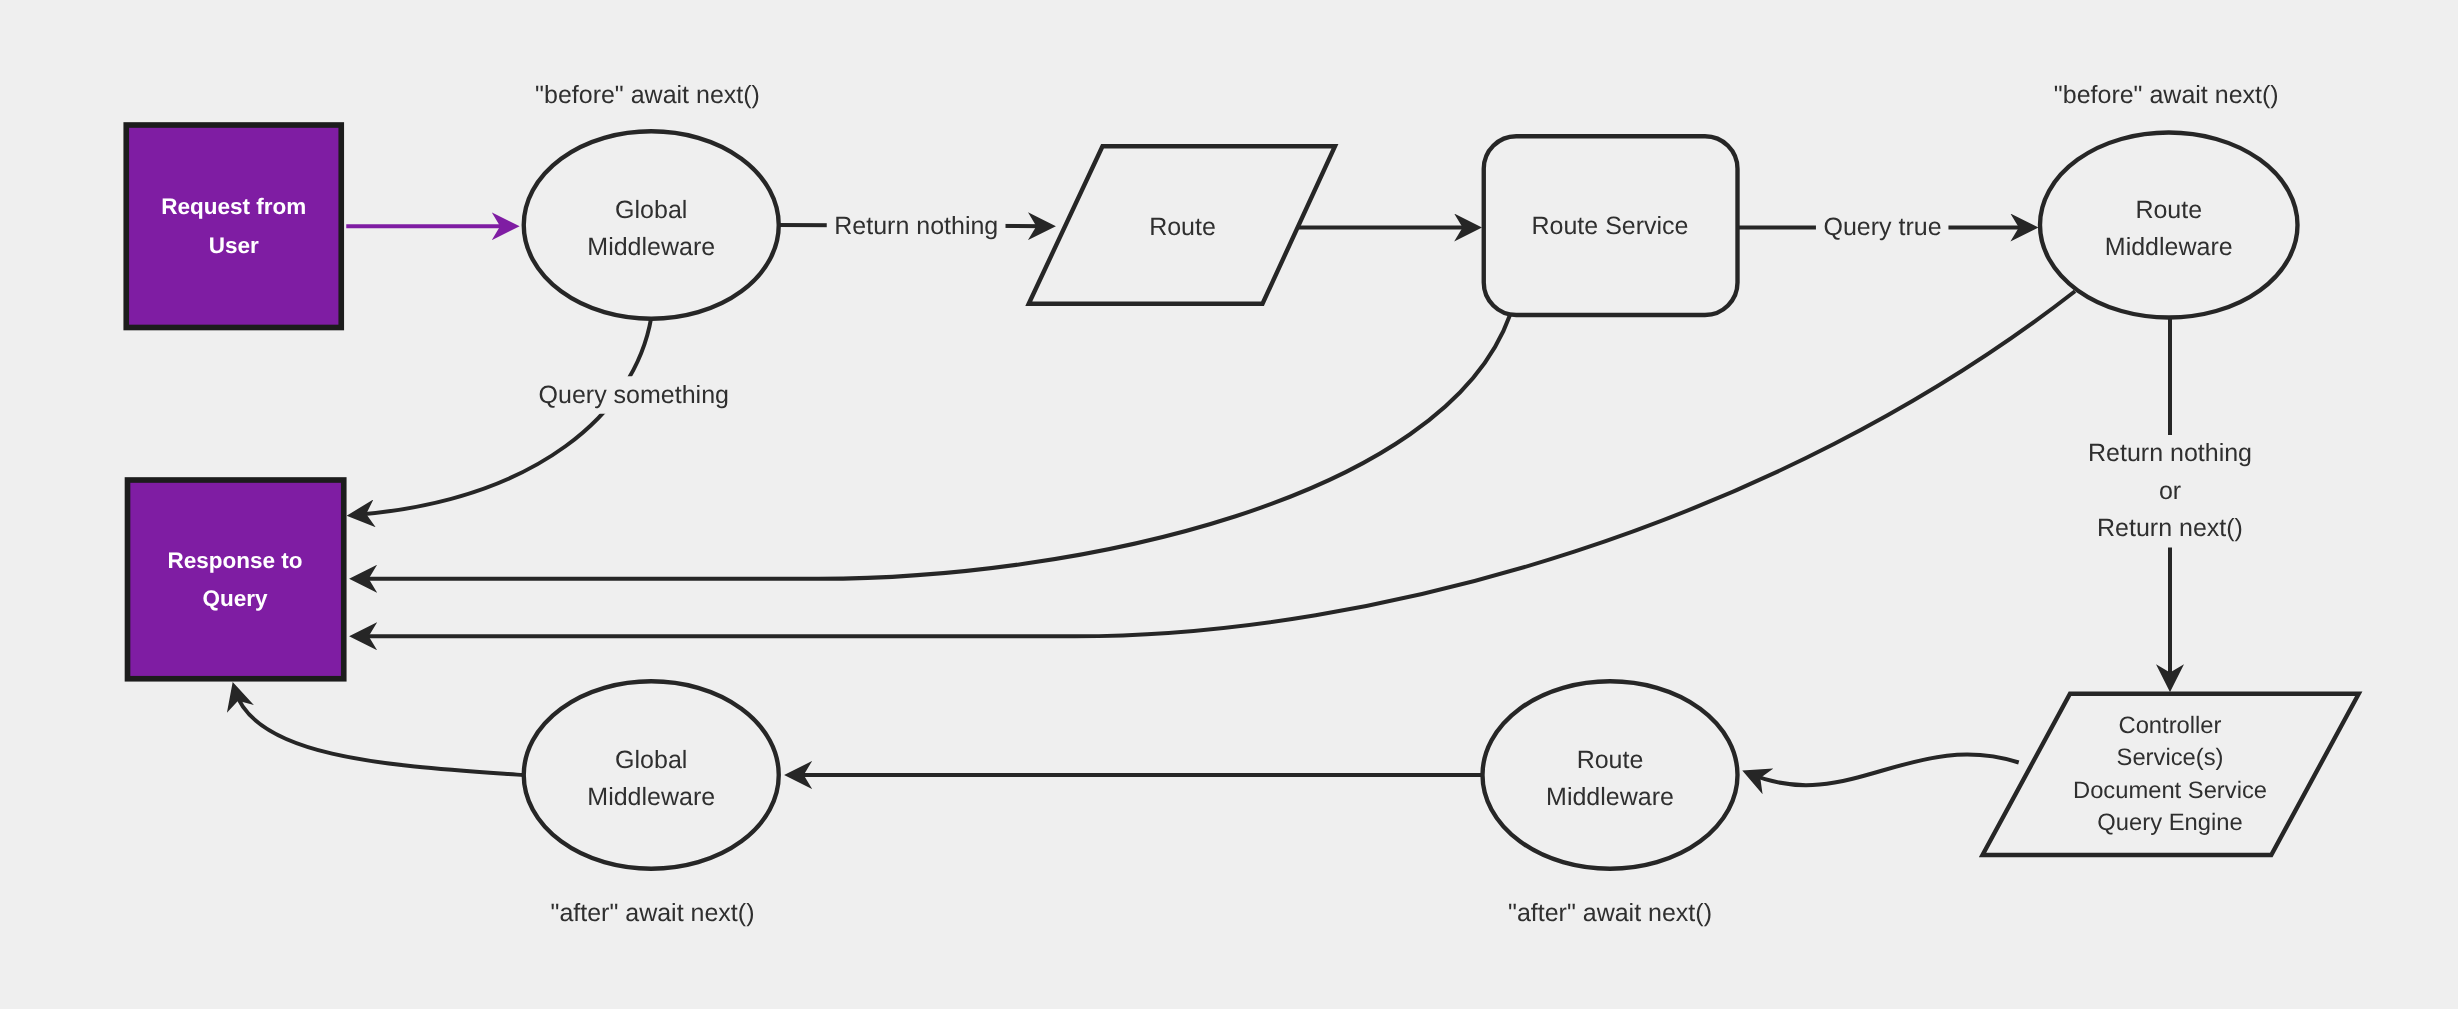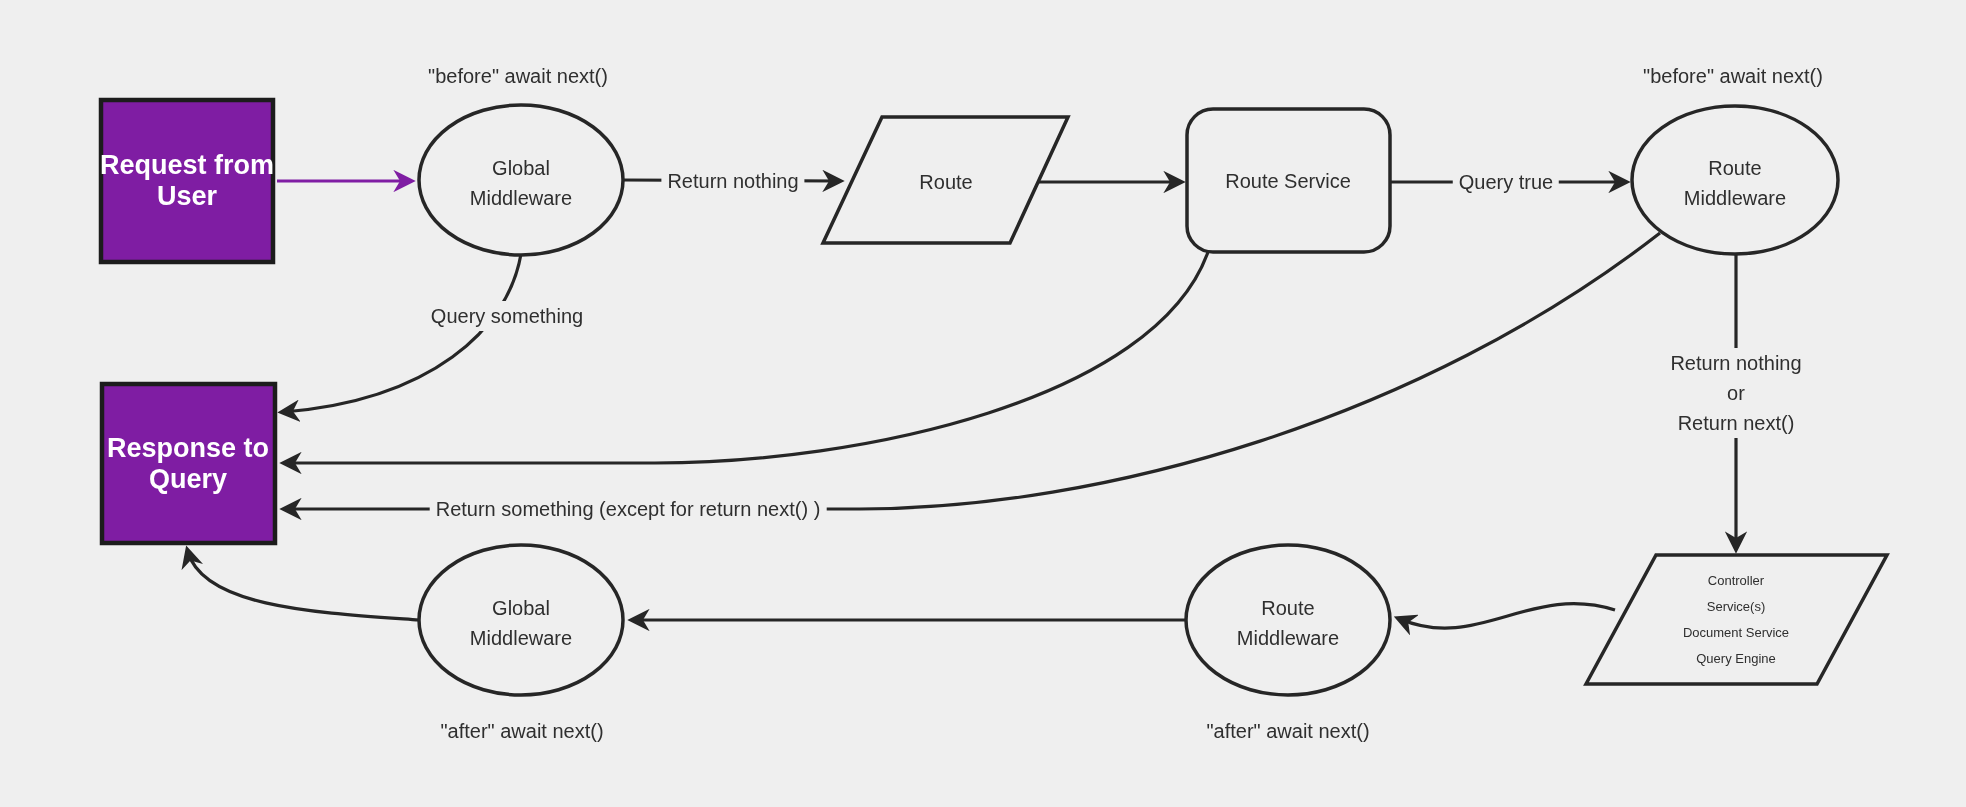--- a/index.html
+++ b/index.html
@@ -26,23 +26,23 @@
   .arrowhead{fill:var(--stroke);}
   .arrowhead.purple{fill:var(--purple-fill);}
   .lbl{
     position:absolute;transform:translate(-50%,-50%);
     color:var(--text);font-size:20px;line-height:30px;
     white-space:nowrap;text-align:center;
   }
   .lbl.pre{white-space:pre-line;}
   .edge-lbl{background:var(--background);padding:0 6px;}
   .node-lbl{white-space:pre-line;}
-  .ctrl-lbl{font-size:13px;line-height:26px;white-space:pre-line;text-align:center;}
+  .ctrl-lbl{font-size:19px;line-height:26px;white-space:pre-line;text-align:center;}
   .box-lbl{
-    color:var(--box-text);font-weight:700;font-size:27px;line-height:31px;
+    color:var(--box-text);font-weight:700;font-size:18px;line-height:31px;
     white-space:pre-line;
   }
 </style>
 </head>
 <body>
 
 <div class="stage">
 
   <svg width="1966" height="807" viewBox="0 0 1966 807">
     <defs>
@@ -94,20 +94,19 @@
   <div class="lbl node-lbl" style="left:1288px;top:623px">Route
 Middleware</div>
   <div class="lbl node-lbl" style="left:521px;top:623px">Global
 Middleware</div>
 
   <div class="lbl" style="left:518px;top:76px">"before" await next()</div>
   <div class="lbl" style="left:1733px;top:76px">"before" await next()</div>
   <div class="lbl edge-lbl" style="left:733px;top:181px">Return nothing</div>
   <div class="lbl edge-lbl" style="left:1506px;top:182px">Query true</div>
   <div class="lbl edge-lbl" style="left:507px;top:316px">Query something</div>
-  <div class="lbl edge-lbl" style="left:628px;top:509px">Return something (except for return next() )</div>
   <div class="lbl edge-lbl pre" style="left:1736px;top:393px">Return nothing
 or
 Return next()</div>
   <div class="lbl" style="left:1288px;top:731px">"after" await next()</div>
   <div class="lbl" style="left:522px;top:731px">"after" await next()</div>
 
 </div>
 
 </body></html>

